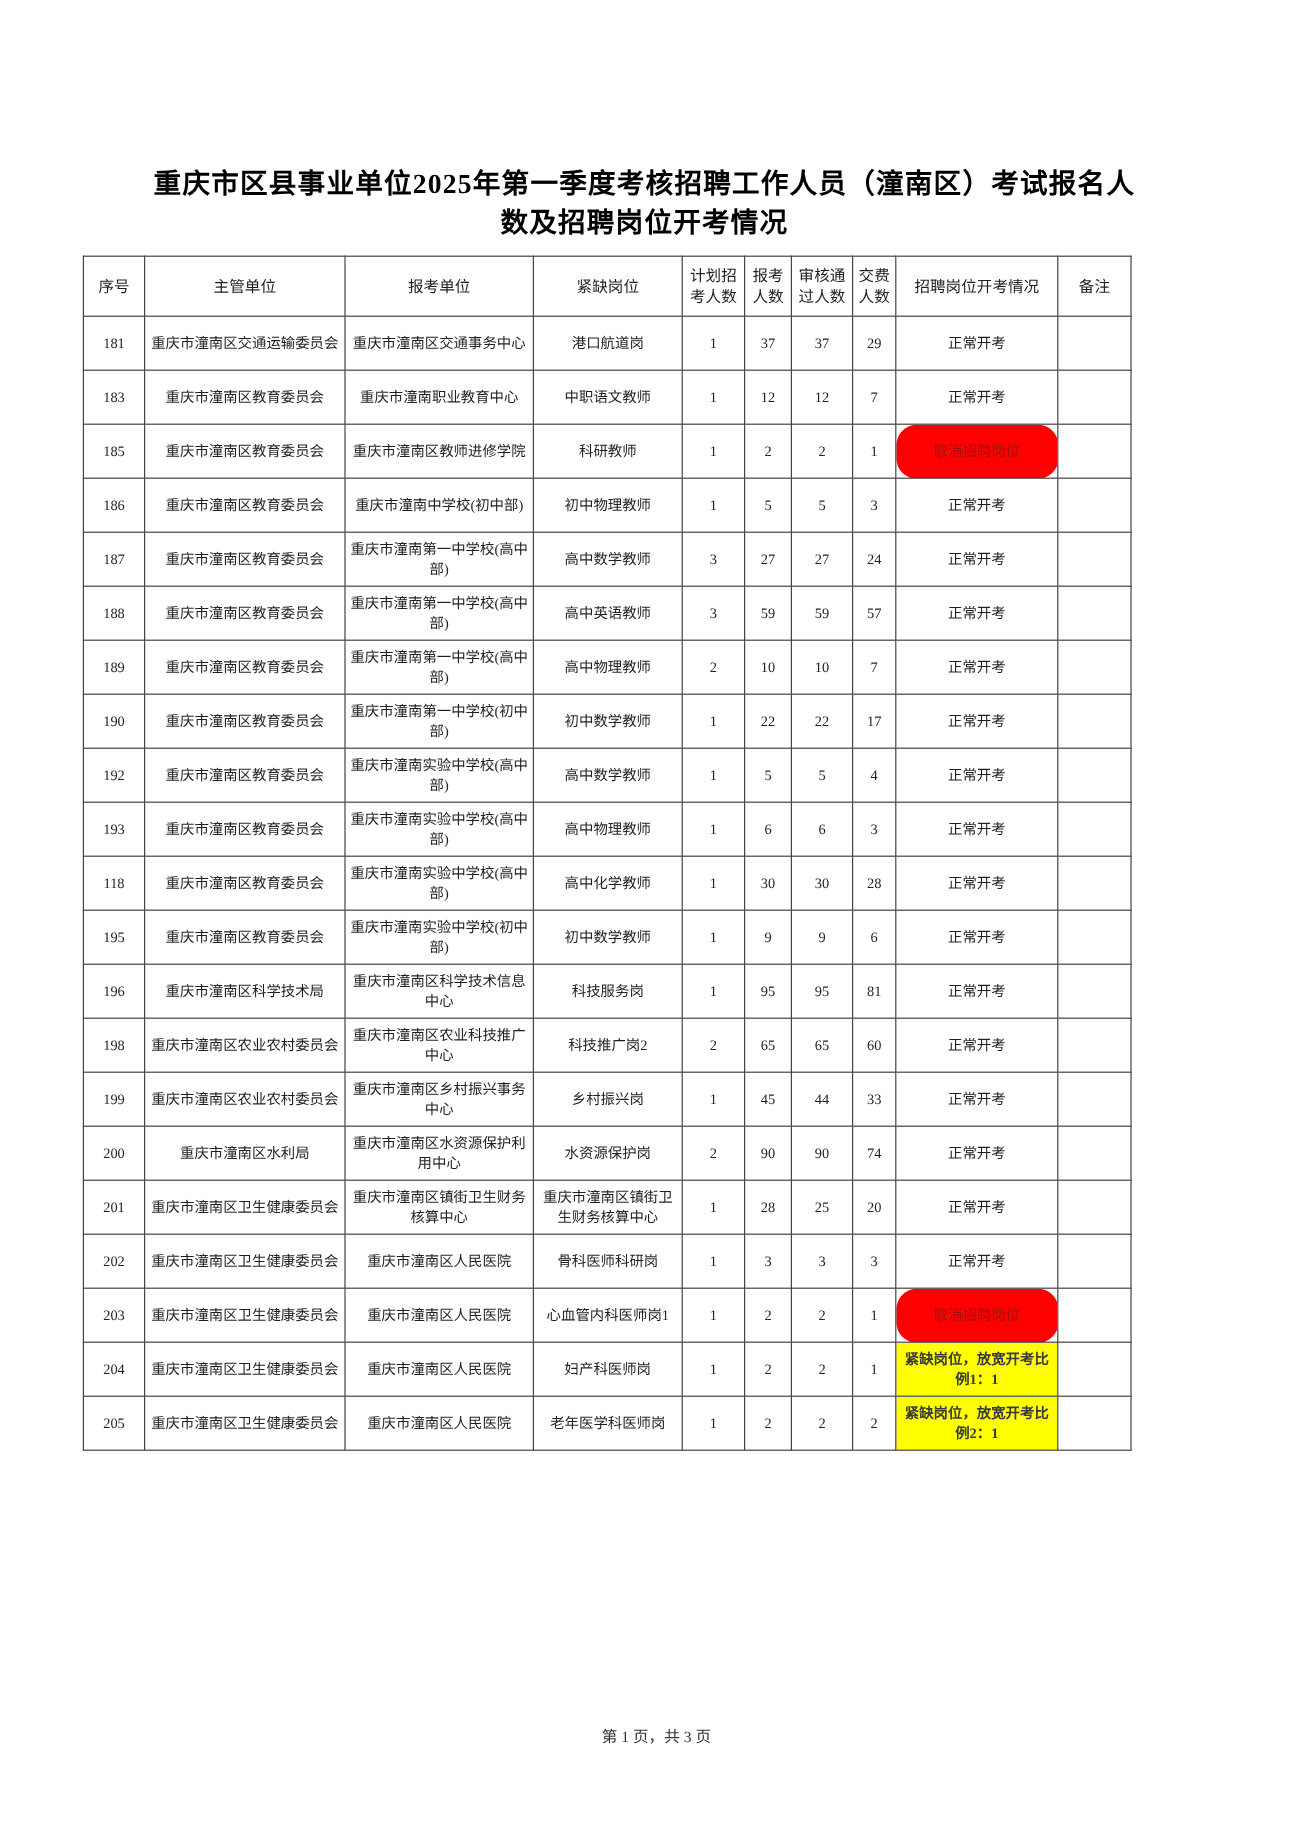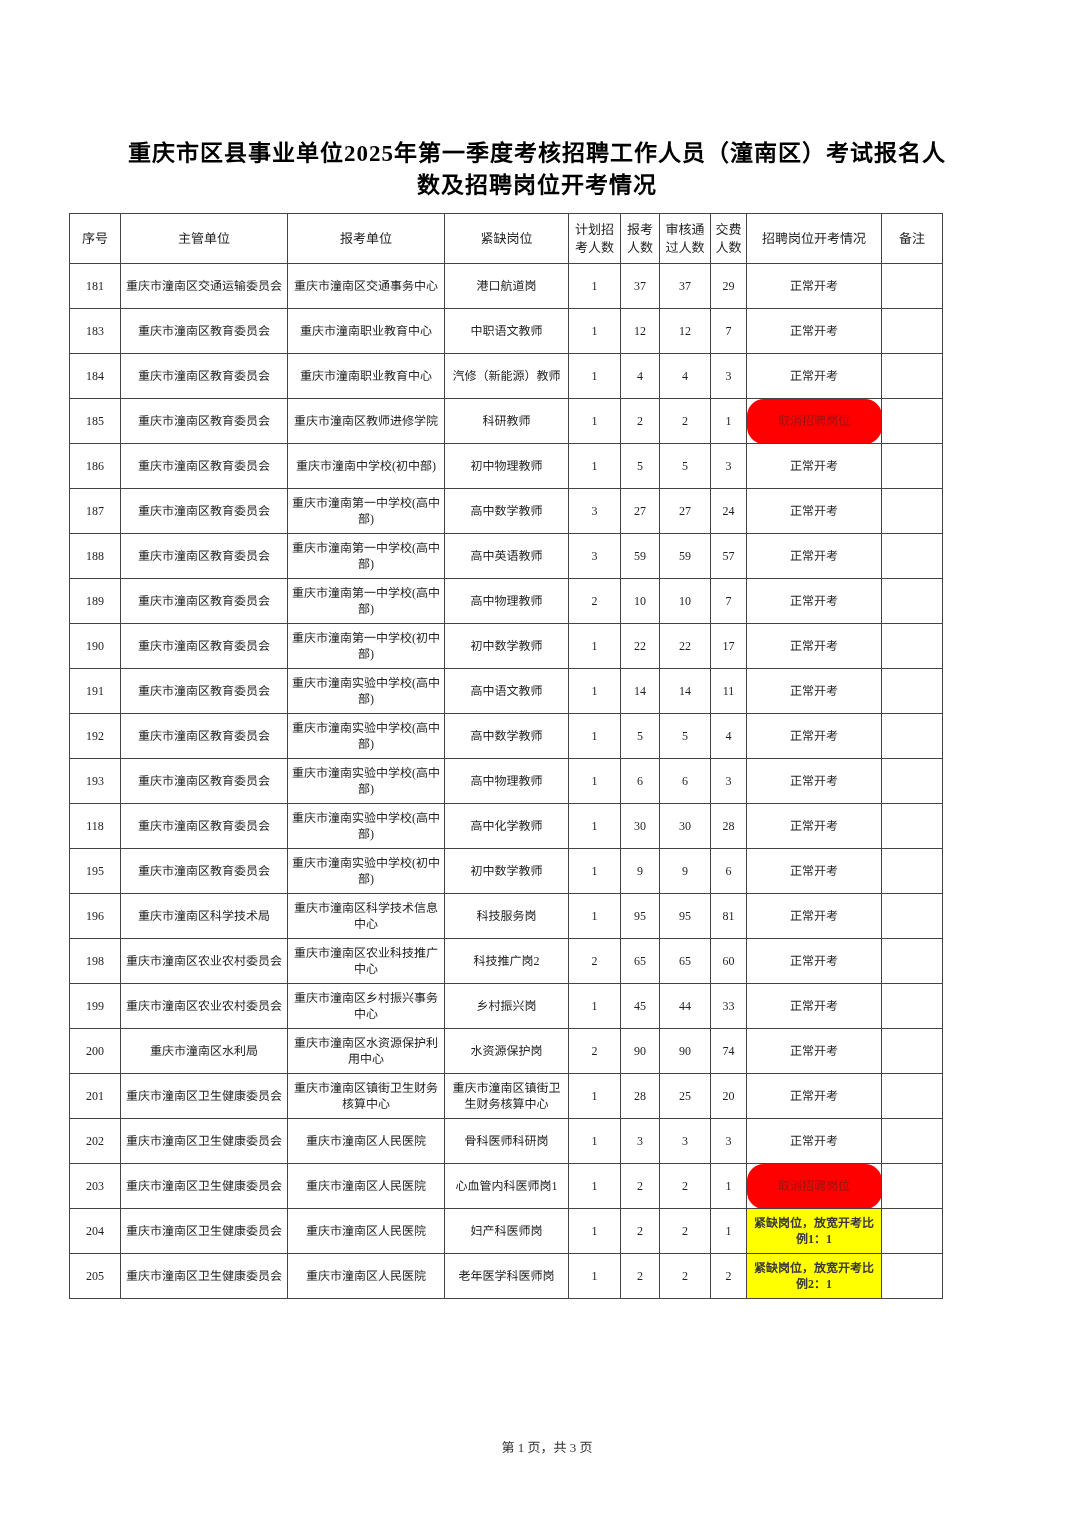--- a/index.html
+++ b/index.html
@@ -133,32 +133,20 @@
       <td>重庆市潼南职业教育中心</td>
       <td>中职语文教师</td>
       <td>1</td>
       <td>12</td>
       <td>12</td>
       <td>7</td>
       <td>正常开考</td>
       <td></td>
     </tr>
         <tr>
-      <td>184</td>
-      <td>重庆市潼南区教育委员会</td>
-      <td>重庆市潼南职业教育中心</td>
-      <td>汽修（新能源）教师</td>
-      <td>1</td>
-      <td>4</td>
-      <td>4</td>
-      <td>3</td>
-      <td>正常开考</td>
-      <td></td>
-    </tr>
-        <tr>
       <td>185</td>
       <td>重庆市潼南区教育委员会</td>
       <td>重庆市潼南区教师进修学院</td>
       <td>科研教师</td>
       <td>1</td>
       <td>2</td>
       <td>2</td>
       <td>1</td>
       <td class="status-cancel">取消招聘岗位</td>
       <td></td>
@@ -213,32 +201,20 @@
     </tr>
         <tr>
       <td>190</td>
       <td>重庆市潼南区教育委员会</td>
       <td>重庆市潼南第一中学校(初中部)</td>
       <td>初中数学教师</td>
       <td>1</td>
       <td>22</td>
       <td>22</td>
       <td>17</td>
-      <td>正常开考</td>
-      <td></td>
-    </tr>
-        <tr>
-      <td>191</td>
-      <td>重庆市潼南区教育委员会</td>
-      <td>重庆市潼南实验中学校(高中部)</td>
-      <td>高中语文教师</td>
-      <td>1</td>
-      <td>14</td>
-      <td>14</td>
-      <td>11</td>
       <td>正常开考</td>
       <td></td>
     </tr>
         <tr>
       <td>192</td>
       <td>重庆市潼南区教育委员会</td>
       <td>重庆市潼南实验中学校(高中部)</td>
       <td>高中数学教师</td>
       <td>1</td>
       <td>5</td>

